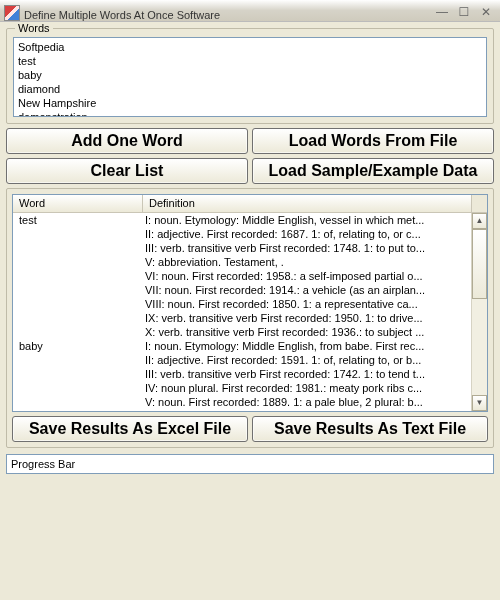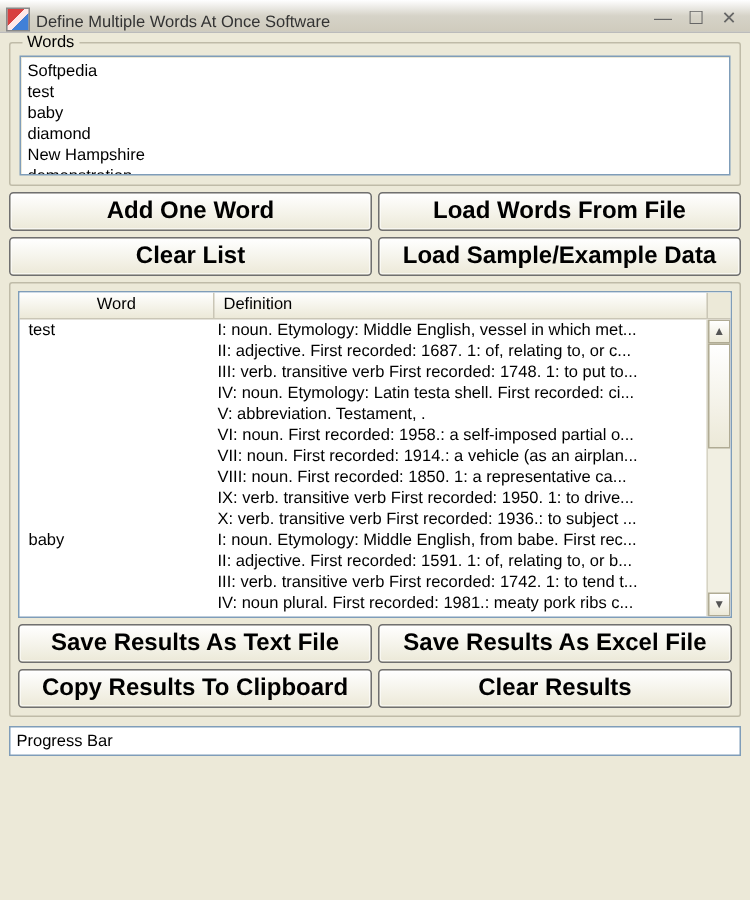--- a/index.html
+++ b/index.html
@@ -108,21 +108,20 @@
       background: linear-gradient(to bottom, #ffffff, #ece9d8);
       border-bottom: 1px solid #cac6b6;
       height: 18px;
       flex-shrink: 0;
     }
     .col-word-h {
       width: 130px;
       padding: 2px 6px;
       border-right: 1px solid #cac6b6;
       font-size: 11px;
-      text-align: center;
     }
     .col-def-h {
       flex: 1;
       padding: 2px 6px;
       font-size: 11px;
     }
     .scroll-track {
       width: 16px;
       background: #ece9d8;
       border-left: 1px solid #cac6b6;
@@ -240,24 +239,20 @@
             <div class="result-row">
               <div class="col-word"></div>
               <div class="col-def">II: adjective.  First recorded: 1687.  1: of, relating to, or c...</div>
             </div>
             <div class="result-row">
               <div class="col-word"></div>
               <div class="col-def">III: verb. transitive verb First recorded: 1748.  1: to put to...</div>
             </div>
             <div class="result-row">
               <div class="col-word"></div>
-              <div class="col-def">IV: noun. Etymology: Latin testa shell.  First recorded: ci...</div>
-            </div>
-            <div class="result-row">
-              <div class="col-word"></div>
               <div class="col-def">V: abbreviation. Testament, .</div>
             </div>
             <div class="result-row">
               <div class="col-word"></div>
               <div class="col-def">VI: noun.  First recorded: 1958.: a self-imposed partial o...</div>
             </div>
             <div class="result-row">
               <div class="col-word"></div>
               <div class="col-def">VII: noun.  First recorded: 1914.: a vehicle (as an airplan...</div>
             </div>
@@ -296,26 +291,22 @@
           </div>
         <div class="vscroll">
           <div class="arrow">▲</div>
           <div class="thumb"></div>
           <div class="arrow bottom">▼</div>
         </div>
       </div>
     </div>
 
     <div class="btn-row">
+      <button class="btn">Save Results As Excel File</button>
       <button class="btn">Save Results As Text File</button>
-      <button class="btn">Save Results As Excel File</button>
-    </div>
-    <div class="btn-row">
-      <button class="btn">Copy Results To Clipboard</button>
-      <button class="btn">Clear Results</button>
     </div>
   </div>
 
   <div class="progress-box">
     <span>Progress Bar</span>
   </div>
 
 </div>
 
 </body></html>

